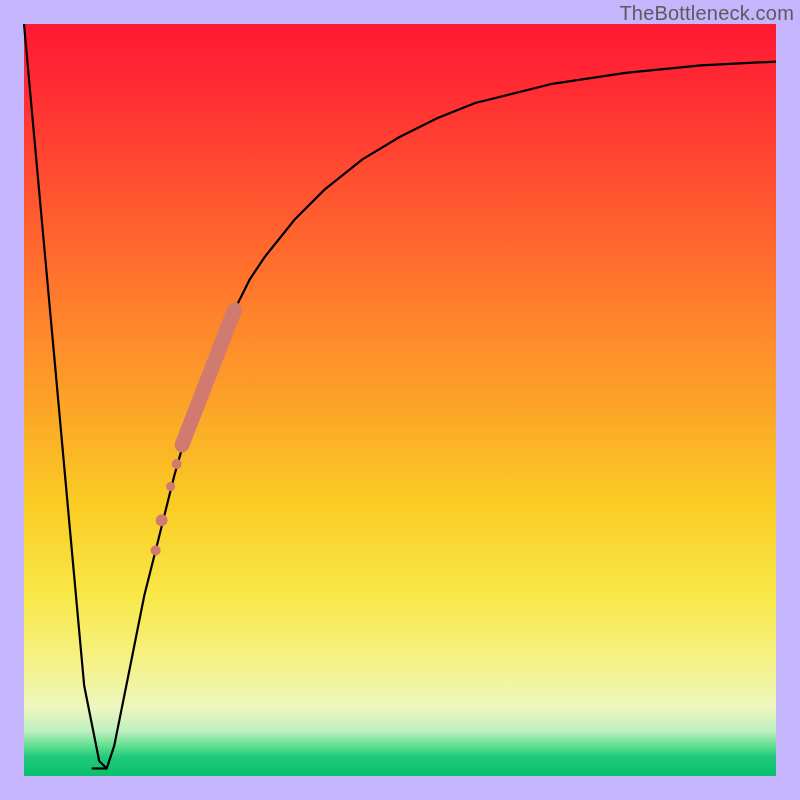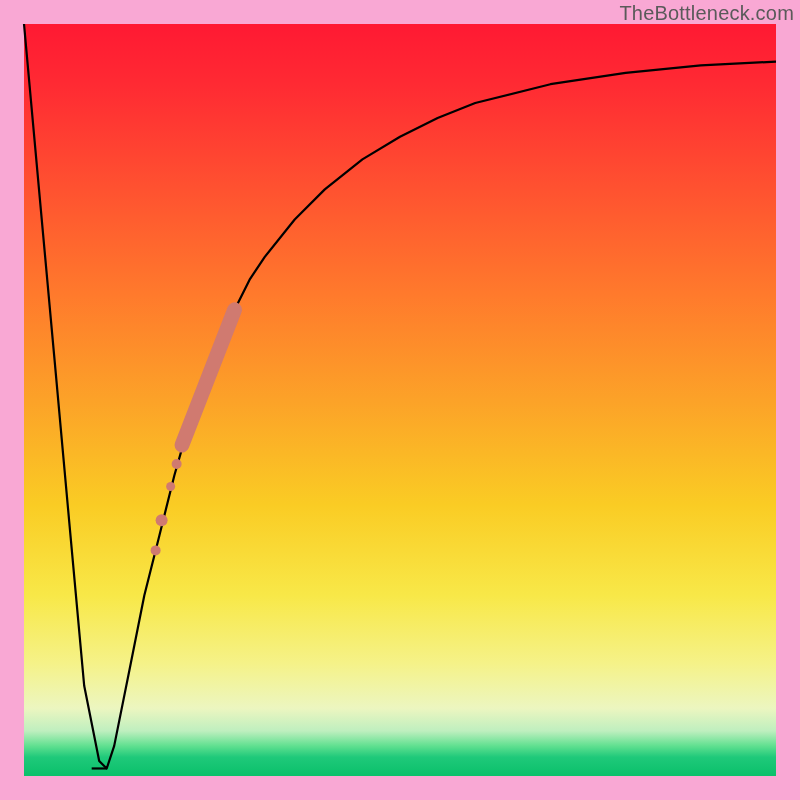--- a/index.html
+++ b/index.html
@@ -8,21 +8,21 @@
     width: 800px;
     height: 800px;
     overflow: hidden;
     background: #000;
     font-family: Arial, Helvetica, sans-serif;
   }
   .frame {
     position: relative;
     width: 800px;
     height: 800px;
-    background: #f9a8d4;
+    background: #c4b5fd;
   }
   .plot {
     position: absolute;
     left: 24px;
     top: 24px;
     width: 752px;
     height: 752px;
     background: linear-gradient(to bottom,
       #ff1933 0%,
       #ff2a33 8%,

